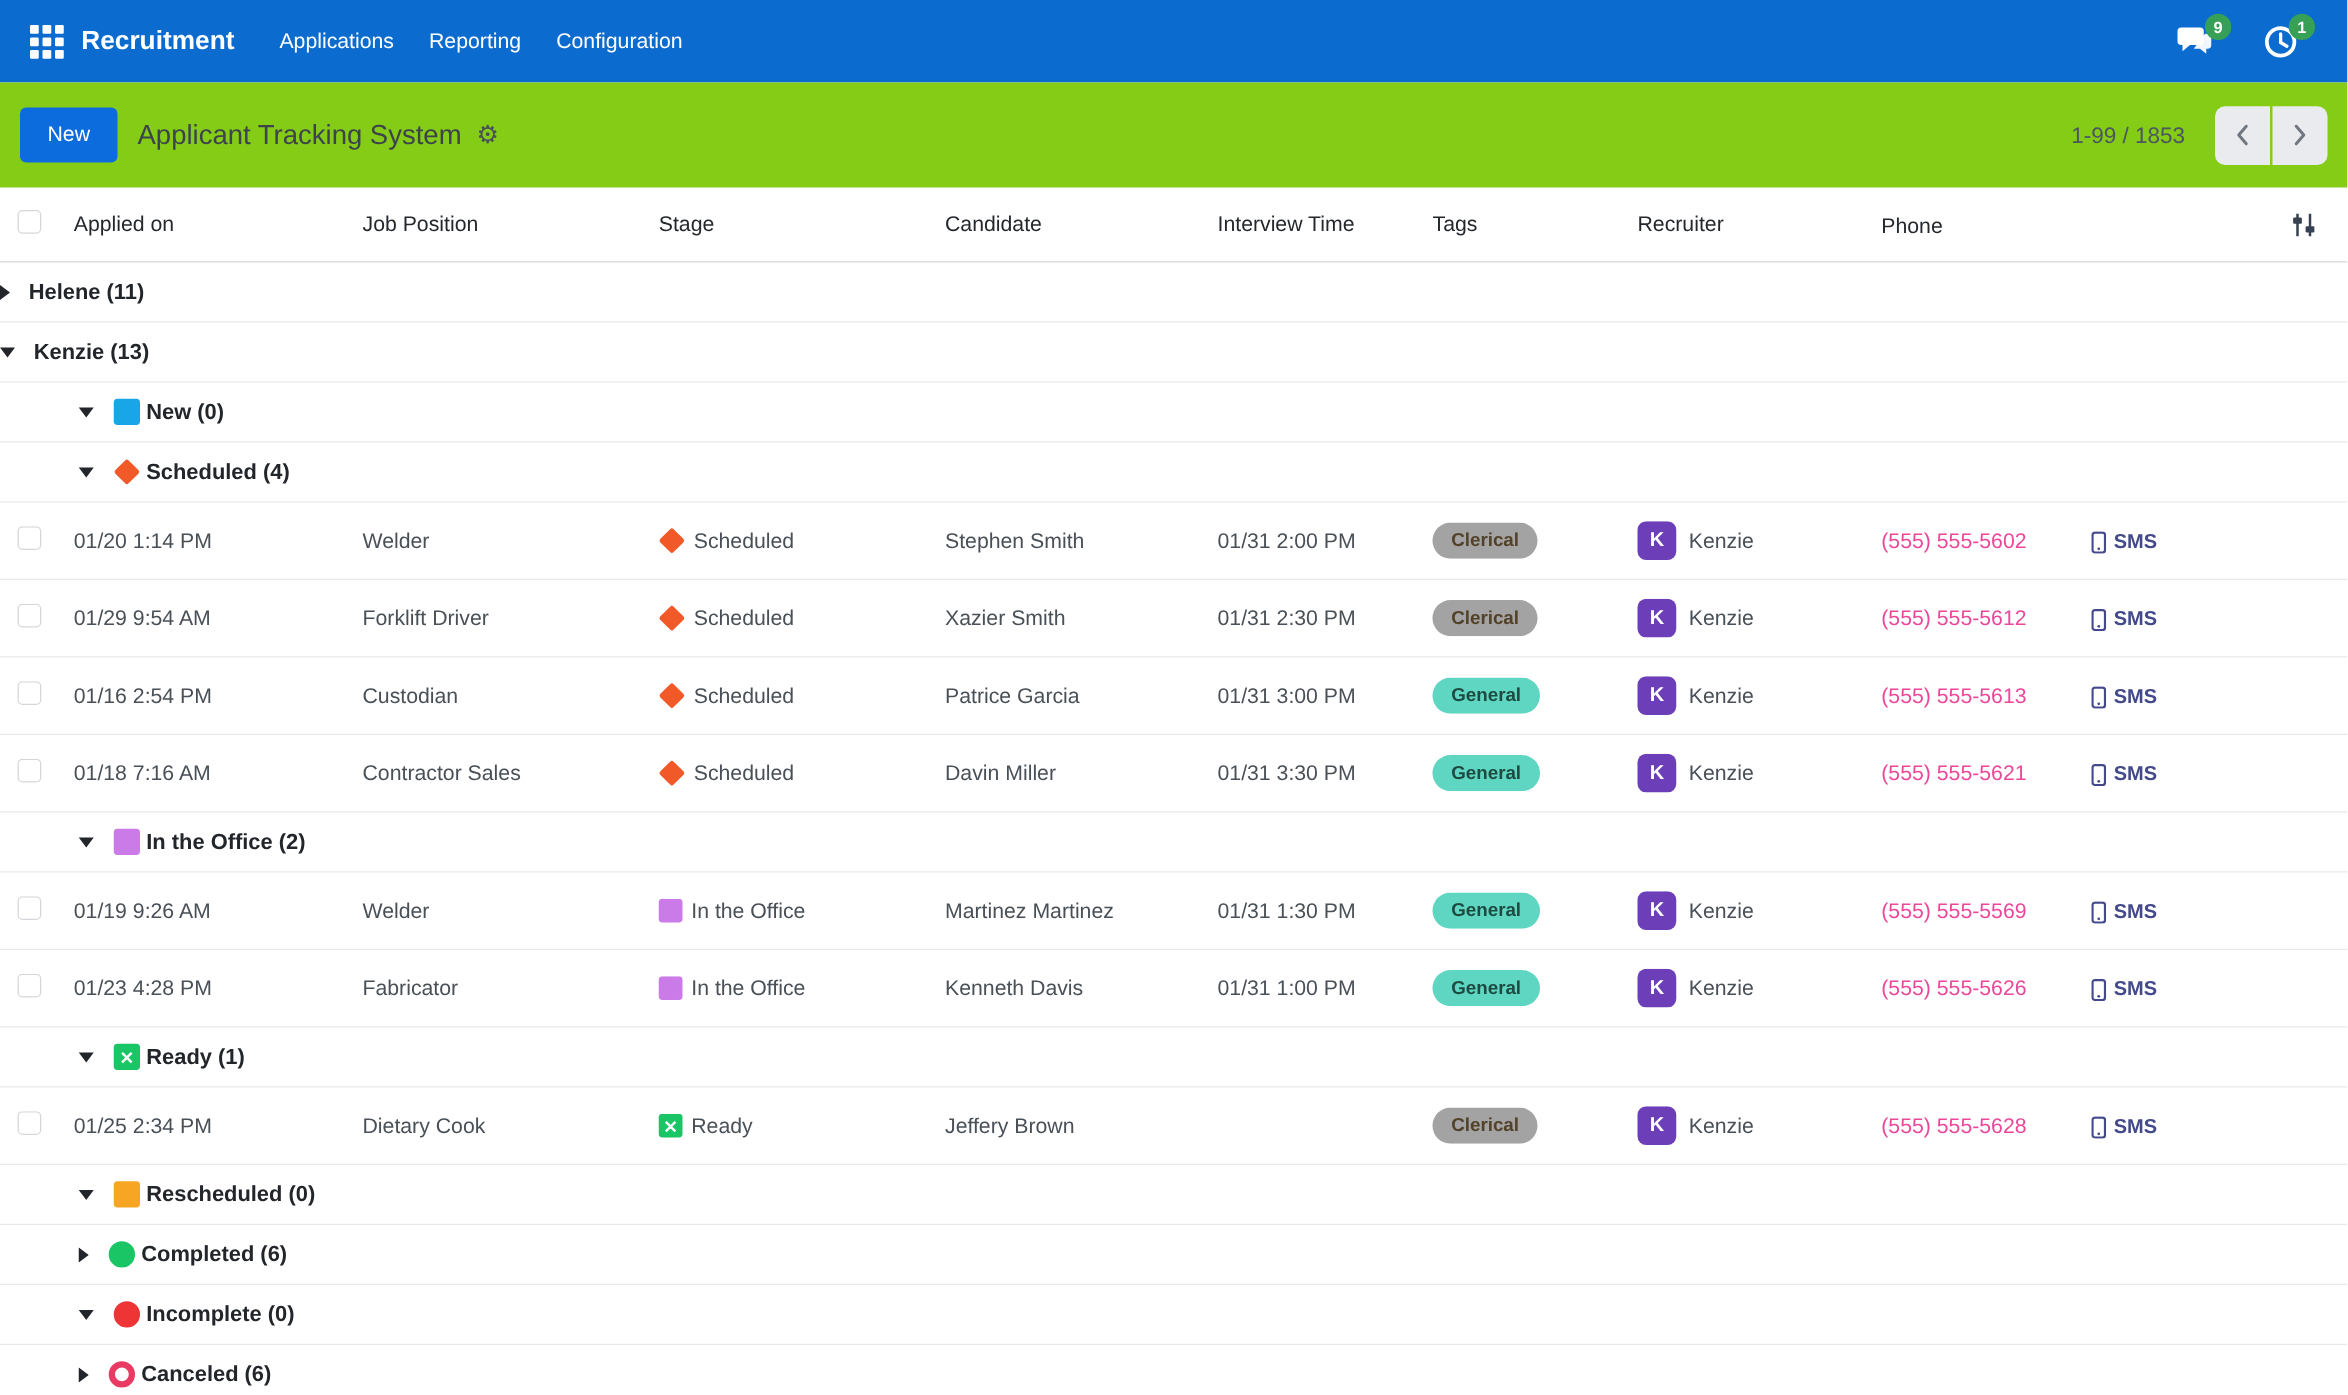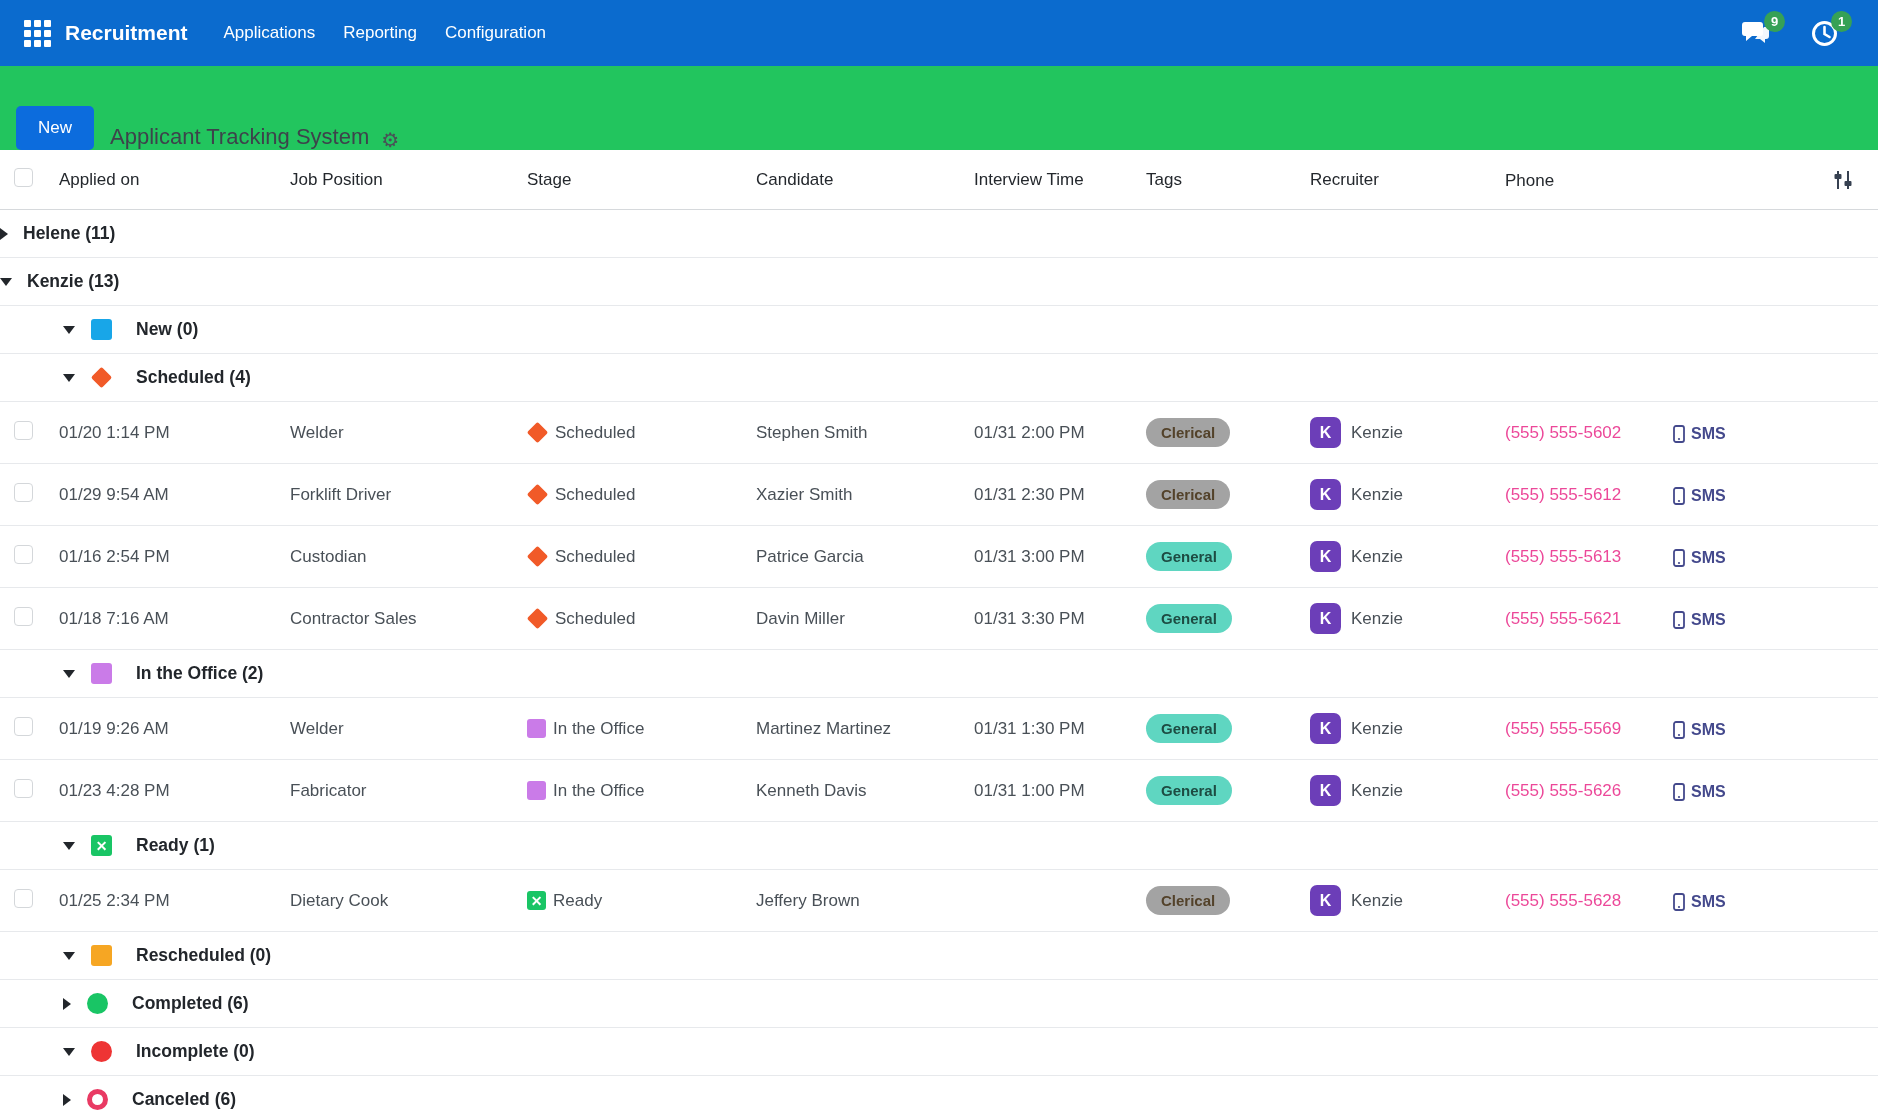--- a/index.html
+++ b/index.html
@@ -13,21 +13,21 @@
     grid-template-rows:repeat(3,7px);gap:3px;margin:0 14px 0 6px;cursor:pointer}
   .apps-grid span{background:#fff;border-radius:1px}
   .app-name{font-size:21px;font-weight:600;margin-right:22px;cursor:pointer}
   .nav-item{font-size:17px;padding:10px 14px;cursor:pointer;white-space:nowrap}
   .nav-right{margin-left:auto;display:flex;align-items:center;gap:40px;padding-right:22px}
   .nav-ic{position:relative;cursor:pointer;display:flex}
   .nav-badge{position:absolute;top:-9px;right:-14px;background:#36a156;color:#fff;font-size:13px;
     font-weight:700;min-width:21px;height:21px;border-radius:11px;display:flex;align-items:center;justify-content:center}
 
   
-  .cpanel{height:84px;display:flex;align-items:flex-end;padding:0 16px;position:relative;background:#22c55e}
+  .cpanel{height:84px;display:flex;align-items:center;padding:0 16px;position:relative;background:#84cc16}
   .btn-new{background:#0c6cdd;color:#fff;font-size:17px;font-weight:500;padding:12px 22px;
     border:none;border-radius:5px;cursor:pointer}
   .cp-title{font-size:22px;color:#3d434b;margin-left:16px;font-weight:400}
   .gear{margin-left:12px;font-size:20px;color:#495057;cursor:pointer;line-height:1}
   .searchbar{position:absolute;left:613px;top:15px;width:655px;height:54px;border:1px solid #ccd1d7;
     border-radius:8px;display:flex;align-items:center;background:#fff}
   .mag{margin:0 8px 0 15px;display:flex}
   .facet{display:flex;align-items:center;background:#e8eaee;border-radius:7px;height:38px;overflow:hidden}
   .facet-ico{background:#0d6fe0;width:39px;height:38px;display:flex;align-items:center;justify-content:center;border-radius:7px}
   .facet-label{font-size:16.5px;color:#374151;padding:0 10px 0 12px;white-space:nowrap}
@@ -66,21 +66,21 @@
 
   
   .g1{}
   .g2{padding-left:63px}
   .glabel{font-size:17.5px;font-weight:700;color:#22262b;margin-left:15px}
   .tri-r{width:0;height:0;border-top:6px solid transparent;border-bottom:6px solid transparent;
     border-left:8px solid #22262b;display:inline-block}
   .tri-d{width:0;height:0;border-left:6px solid transparent;border-right:6px solid transparent;
     border-top:8px solid #22262b;display:inline-block}
   .g2 .sicon{margin-left:16px}
-  .g2 .glabel{margin-left:24px}
+  .g2 .glabel{margin-left:5px}
 
   
   .sicon{display:inline-flex;align-items:center;justify-content:center;flex:none}
   .sq{width:21px;height:21px;border-radius:3px}
   .si-new{background:#18a6e8}
   .si-office{background:#ca7be8}
   .si-resched{background:#f6a623}
   .si-ready{background:#19c565;color:#fff;font-size:14px;font-weight:700}
   .si-ready::after{content:"\2715"}
   .dia{width:15px;height:15px;transform:rotate(45deg);background:#f15a28;border-radius:2px;margin:3px}
@@ -141,20 +141,35 @@
     </div>
   </div>
 </div>
 
 <div class="cpanel">
   <button class="btn-new">New</button>
   <span class="cp-title">Applicant Tracking System</span>
   <span class="gear">⚙</span>
 
 
+  <div class="pager">
+    <span class="pager-text">1-99 / 1853</span>
+    <span class="pager-btns">
+      <button class="pbtn prev">
+        <svg width="14" height="18" viewBox="0 0 14 18">
+            <path d="M10 2 L4 9 L10 16" fill="none" stroke="#707780" stroke-width="2.4" stroke-linecap="round" stroke-linejoin="round"></path>
+          </svg>
+      </button>
+      <button class="pbtn next">
+        <svg width="14" height="18" viewBox="0 0 14 18">
+            <path d="M4 2 L10 9 L4 16" fill="none" stroke="#707780" stroke-width="2.4" stroke-linecap="round" stroke-linejoin="round"></path>
+          </svg>
+      </button>
+    </span>
+  </div>
 </div>
 
 <div class="lrow thead">
   <div class="c check"><span class="cb"></span></div>
   <div class="c applied th">Applied on</div>
   <div class="c job th">Job Position</div>
   <div class="c stage th">Stage</div>
   <div class="c cand th">Candidate</div>
   <div class="c time th">Interview Time</div>
   <div class="c tags th">Tags</div>

